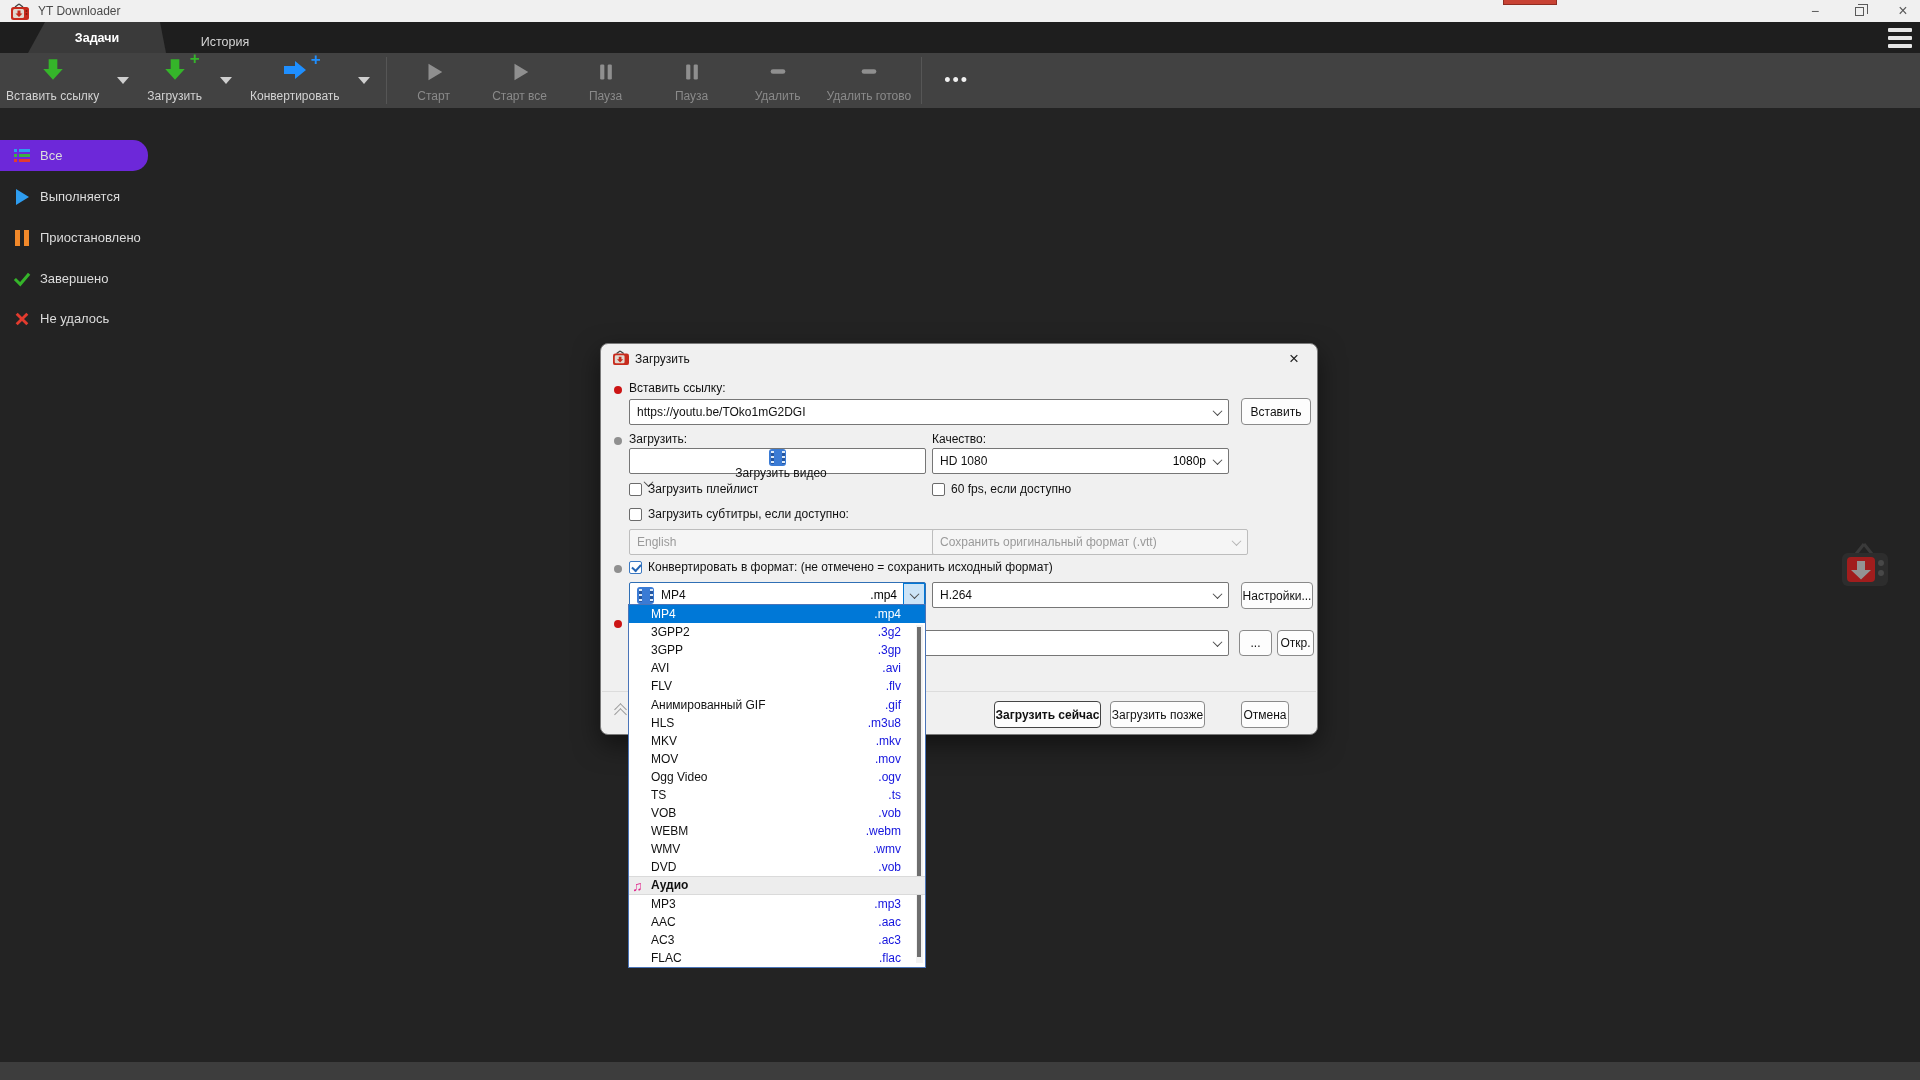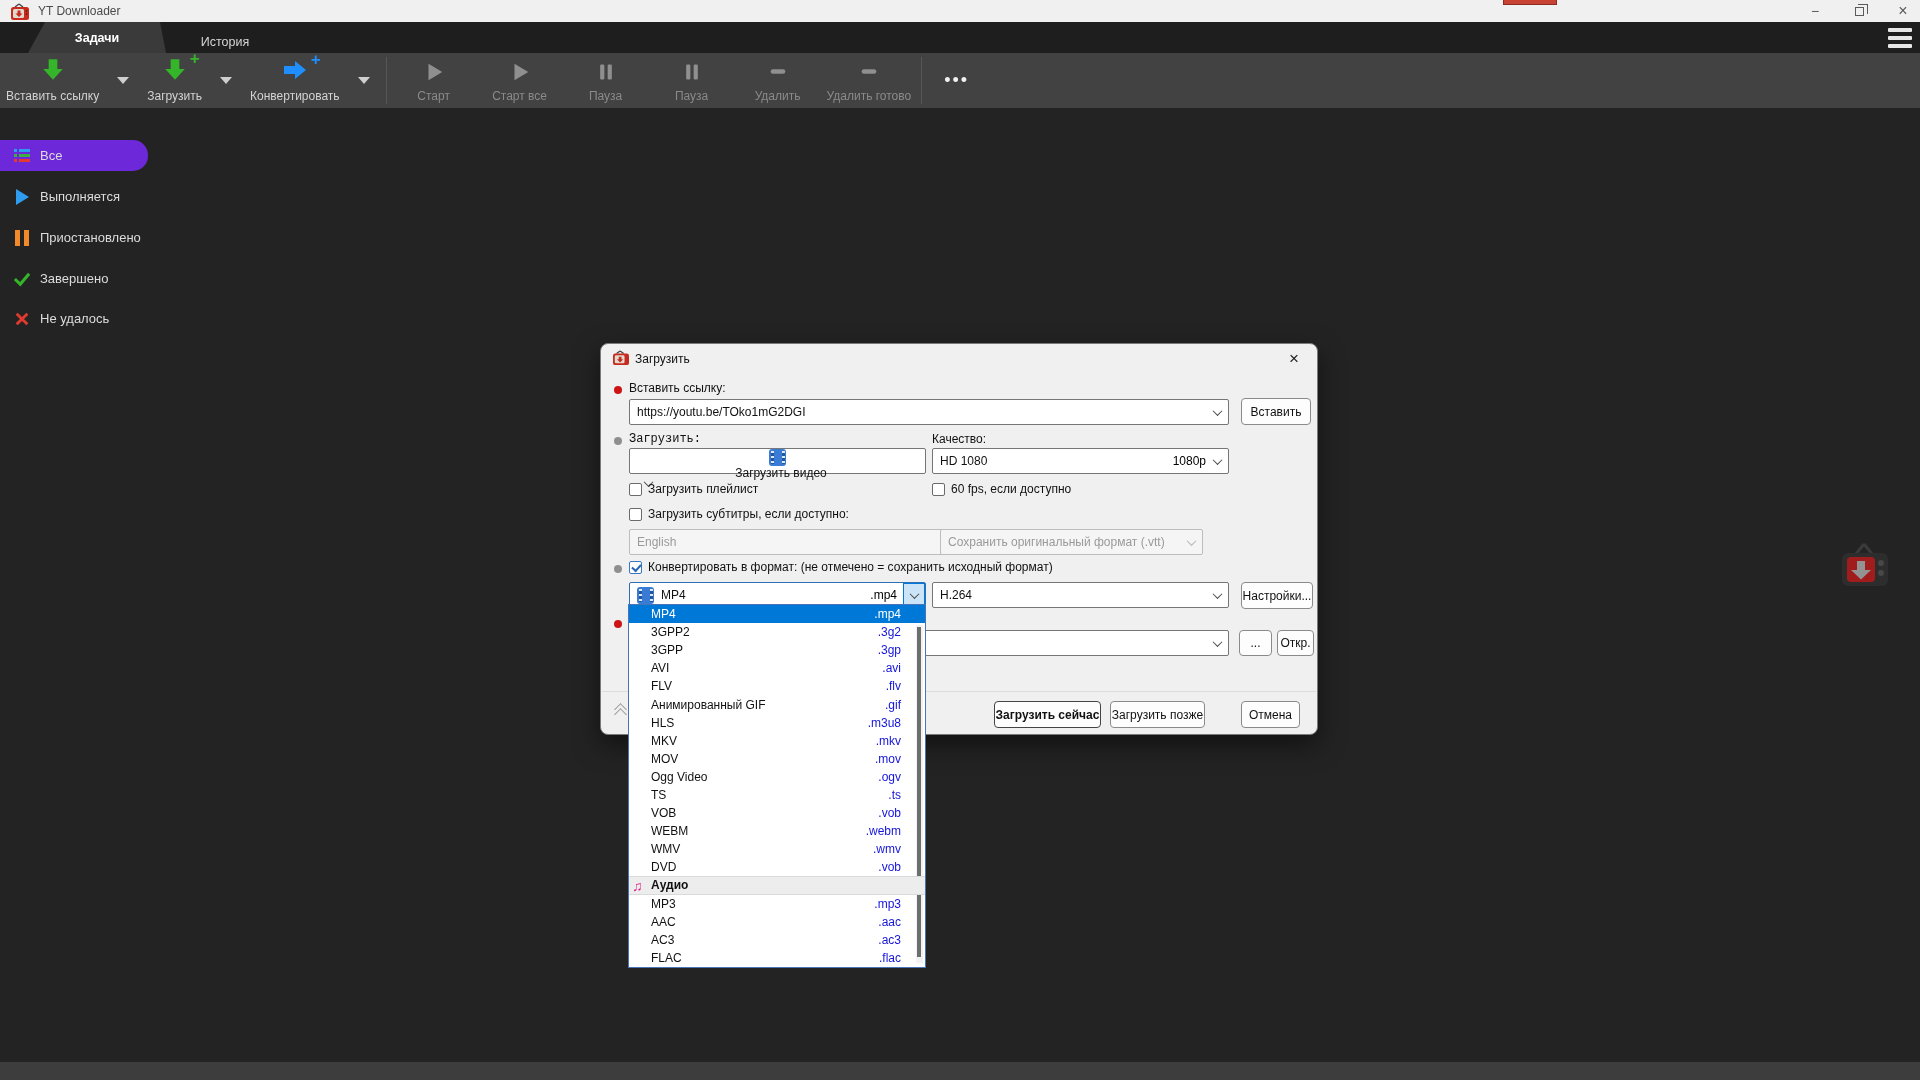--- a/index.html
+++ b/index.html
@@ -335,21 +335,21 @@
 
     <div class="combo" style="left:28px; top:55px; width:600px;">
       <span class="grow">https://youtu.be/TOko1mG2DGI</span>
       <span class="chevcell">
           <span class="chev"></span>
         </span>
     </div>
     <div class="btn" style="left:640px; top:54px; width:70px;">Вставить</div>
 
     <span class="dot gray" style="left:13px; top:93px;"></span>
-    <span class="dlabel" style="left:28px; top:88px;font-family:Liberation Mono, monospace;">Загрузить:</span>
+    <span class="dlabel" style="left:28px; top:88px;">Загрузить:</span>
     <span class="dlabel" style="left:331px; top:88px;">Качество:</span>
 
     <div class="combo" style="left:28px; top:104px; width:297px;flex-direction:column;">
       <span class="filmicon"></span>
       <span class="grow">Загрузить видео</span>
       <span class="chevcell">
           <span class="chev"></span>
         </span>
     </div>
     <div class="combo" style="left:331px; top:104px; width:297px;">
@@ -372,21 +372,21 @@
       <span class="cbox"></span>
       <span>Загрузить субтитры, если доступно:</span>
     </div>
 
     <div class="combo disabled" style="left:28px; top:185px; width:339px;">
       <span class="grow">English</span>
       <span class="chevcell">
           <span class="chev"></span>
         </span>
     </div>
-    <div class="combo disabled" style="left:339px; top:185px; width:263px;">
+    <div class="combo disabled" style="left:331px; top:185px; width:316px;">
       <span class="grow">Сохранить оригинальный формат (.vtt)</span>
       <span class="chevcell">
           <span class="chev"></span>
         </span>
     </div>
 
     <span class="dot gray" style="left:13px; top:221px;"></span>
     <div class="checkrow" style="left:28px; top:216px;">
       <span class="cbox checked"></span>
       <span>Конвертировать в формат: (не отмечено = сохранить исходный формат)</span>
@@ -419,21 +419,21 @@
     <div class="btn" style="left:676px; top:286px; width:37px; height:26px;">Откр.</div>
 
     <div class="dlg-sep"></div>
     <div class="expander">
         <i></i>
         <i></i>
       </div>
 
     <div class="btn default" style="left:393px; top:357px; width:107px;">Загрузить сейчас</div>
     <div class="btn" style="left:509px; top:357px; width:95px;">Загрузить позже</div>
-    <div class="btn" style="left:640px; top:357px; width:59px;">Отмена</div>
+    <div class="btn" style="left:640px; top:357px; width:48px;">Отмена</div>
   </div>
 
   <div class="droplist" id="droplist">
     <div class="dscroll-track"></div>
     <div class="dscroll-thumb"></div>
   <div class="drow sel">
         <span class="dname">MP4</span>
         <span class="dext">.mp4</span>
       </div>
       <div class="drow">

